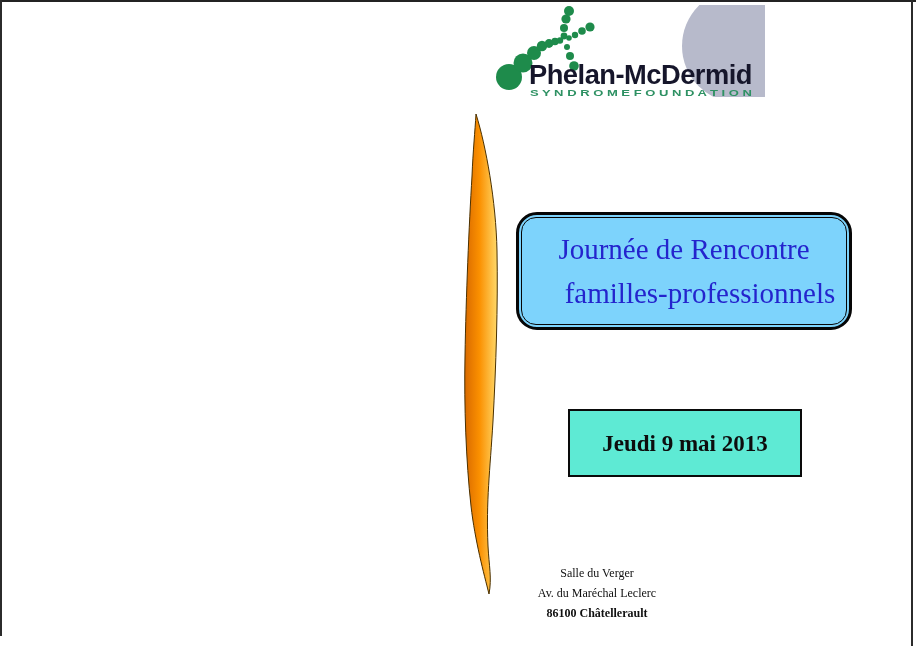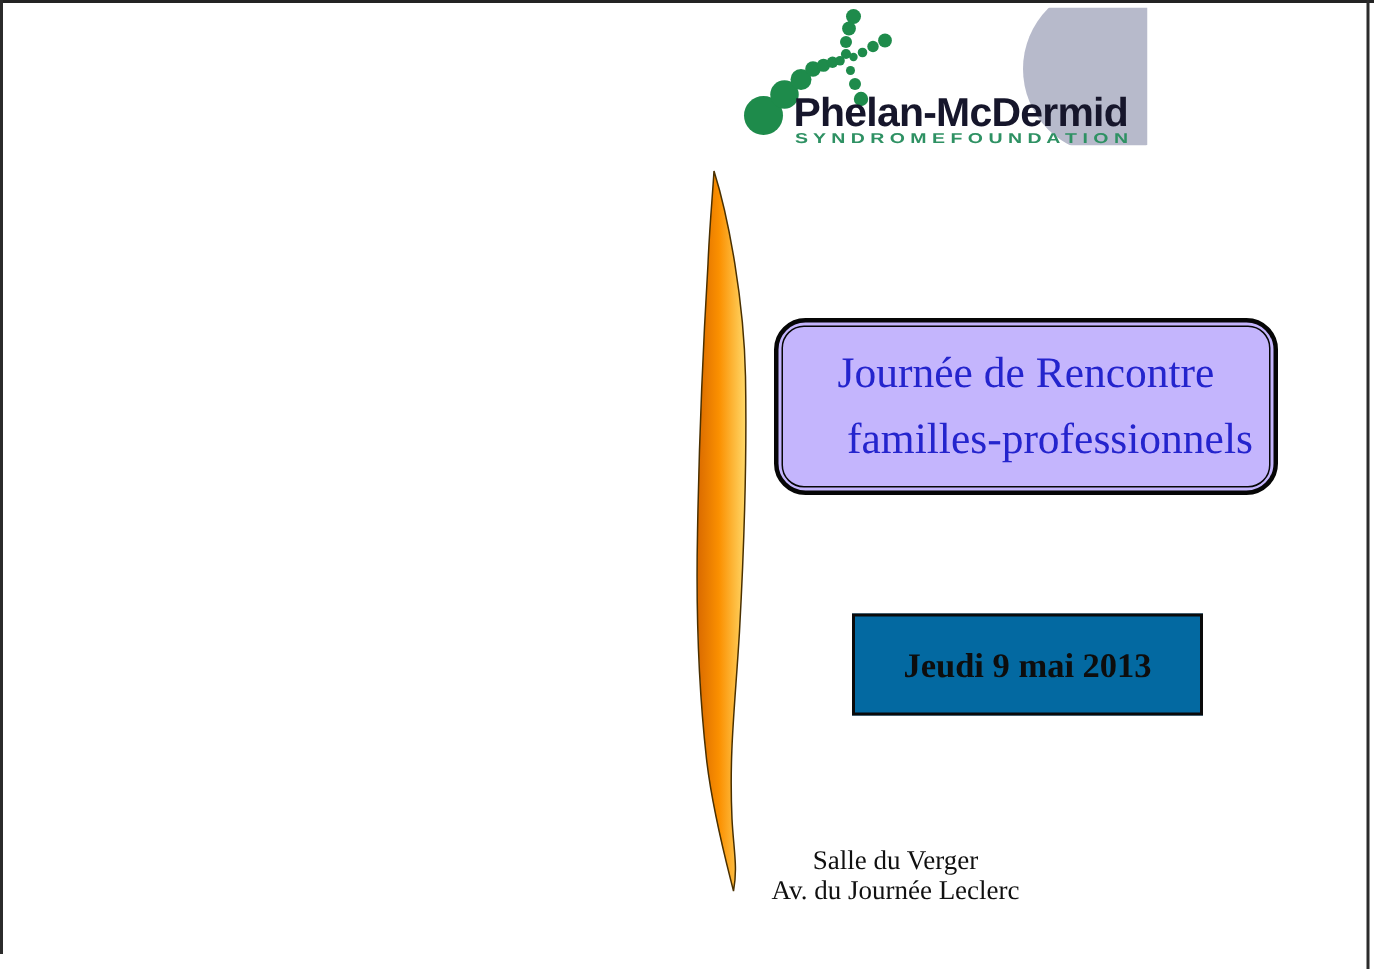--- a/index.html
+++ b/index.html
@@ -17,44 +17,44 @@
   #logo{position:absolute;left:472px;top:5px;width:293px;height:92px;overflow:hidden;}
   #logo svg{display:block;}
 
   
   #ribbon{position:absolute;left:452px;top:106px;width:56px;height:496px;}
 
   
   #title-box{
     position:absolute;left:516px;top:212px;width:336px;height:118px;
     border:3px solid #060606;border-radius:21px;box-sizing:border-box;padding:2px;
-    background:#c4b5fd;
+    background:#7dd3fc;
   }
   #title-box-inner{
     width:100%;height:100%;box-sizing:border-box;border:1px solid #060606;border-radius:15px;
     display:flex;flex-direction:column;align-items:center;justify-content:center;
   }
   .title-line{
     font-size:29px;line-height:44px;white-space:nowrap;
   }
 
   
   #date-box{
     position:absolute;left:568px;top:409px;width:234px;height:68px;box-sizing:border-box;
-    border:2px solid #0a0a0a;background:#0369a1;text-align:center;
+    border:2px solid #0a0a0a;background:#5eead4;text-align:center;
     display:flex;flex-direction:column;align-items:center;justify-content:center;
   }
   #date-line{font-size:23px;font-weight:bold;line-height:27px;color:#0d0d0d;white-space:nowrap;}
   #time-line{font-size:22px;line-height:26px;color:#141414;white-space:nowrap;}
 
   
   #venue{
     position:absolute;left:447px;top:563px;width:300px;text-align:center;color:#101010;
   }
-  #venue div{font-size:18px;line-height:20px;white-space:nowrap;}
+  #venue div{font-size:12px;line-height:20px;white-space:nowrap;}
   #venue-city{font-weight:bold;}
 </style>
 </head>
 <body>
 
 <div id="page">
 
   <div id="edge-top" class="edge"></div>
   <div id="edge-left" class="edge"></div>
   <div id="edge-right" class="edge"></div>
@@ -119,16 +119,17 @@
       <div class="title-line" style="color: rgb(36, 36, 205); margin-left: 32px;">familles-professionnels</div>
     </div>
   </div>
 
   <div id="date-box">
     <div id="date-line">Jeudi 9 mai 2013</div>
   </div>
 
   <div id="venue">
     <div id="venue-name">Salle du Verger</div>
-    <div id="venue-street">Av. du Journée Leclerc</div>
+    <div id="venue-street">Av. du Maréchal Leclerc</div>
+    <div id="venue-city">86100 Châtellerault</div>
   </div>
 
 </div>
 
 </body></html>

